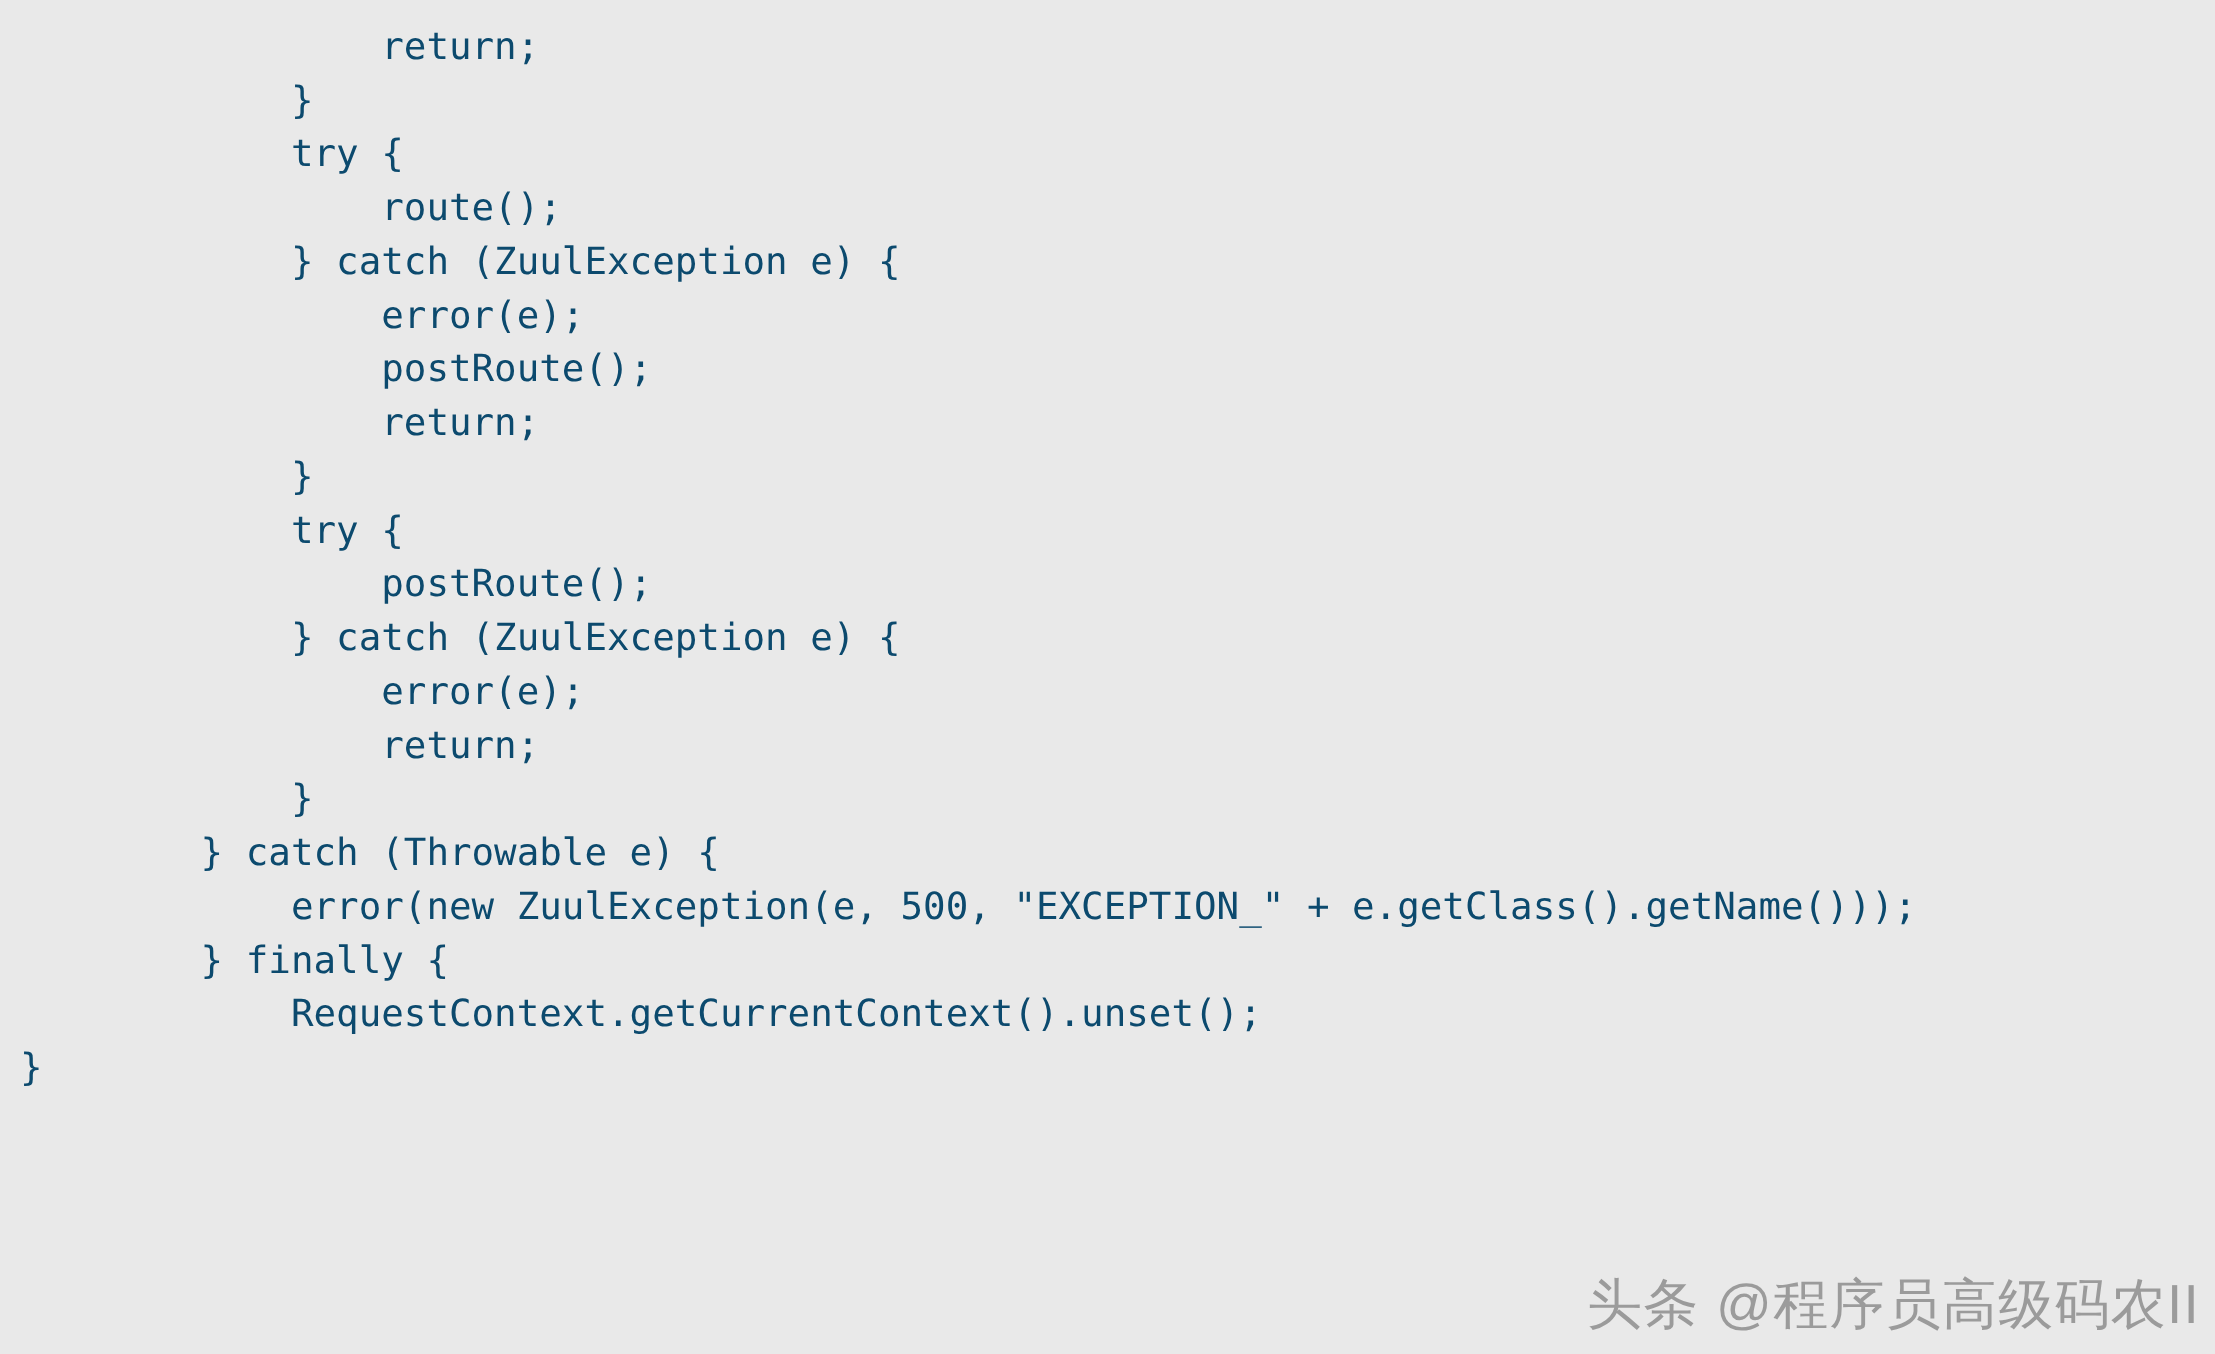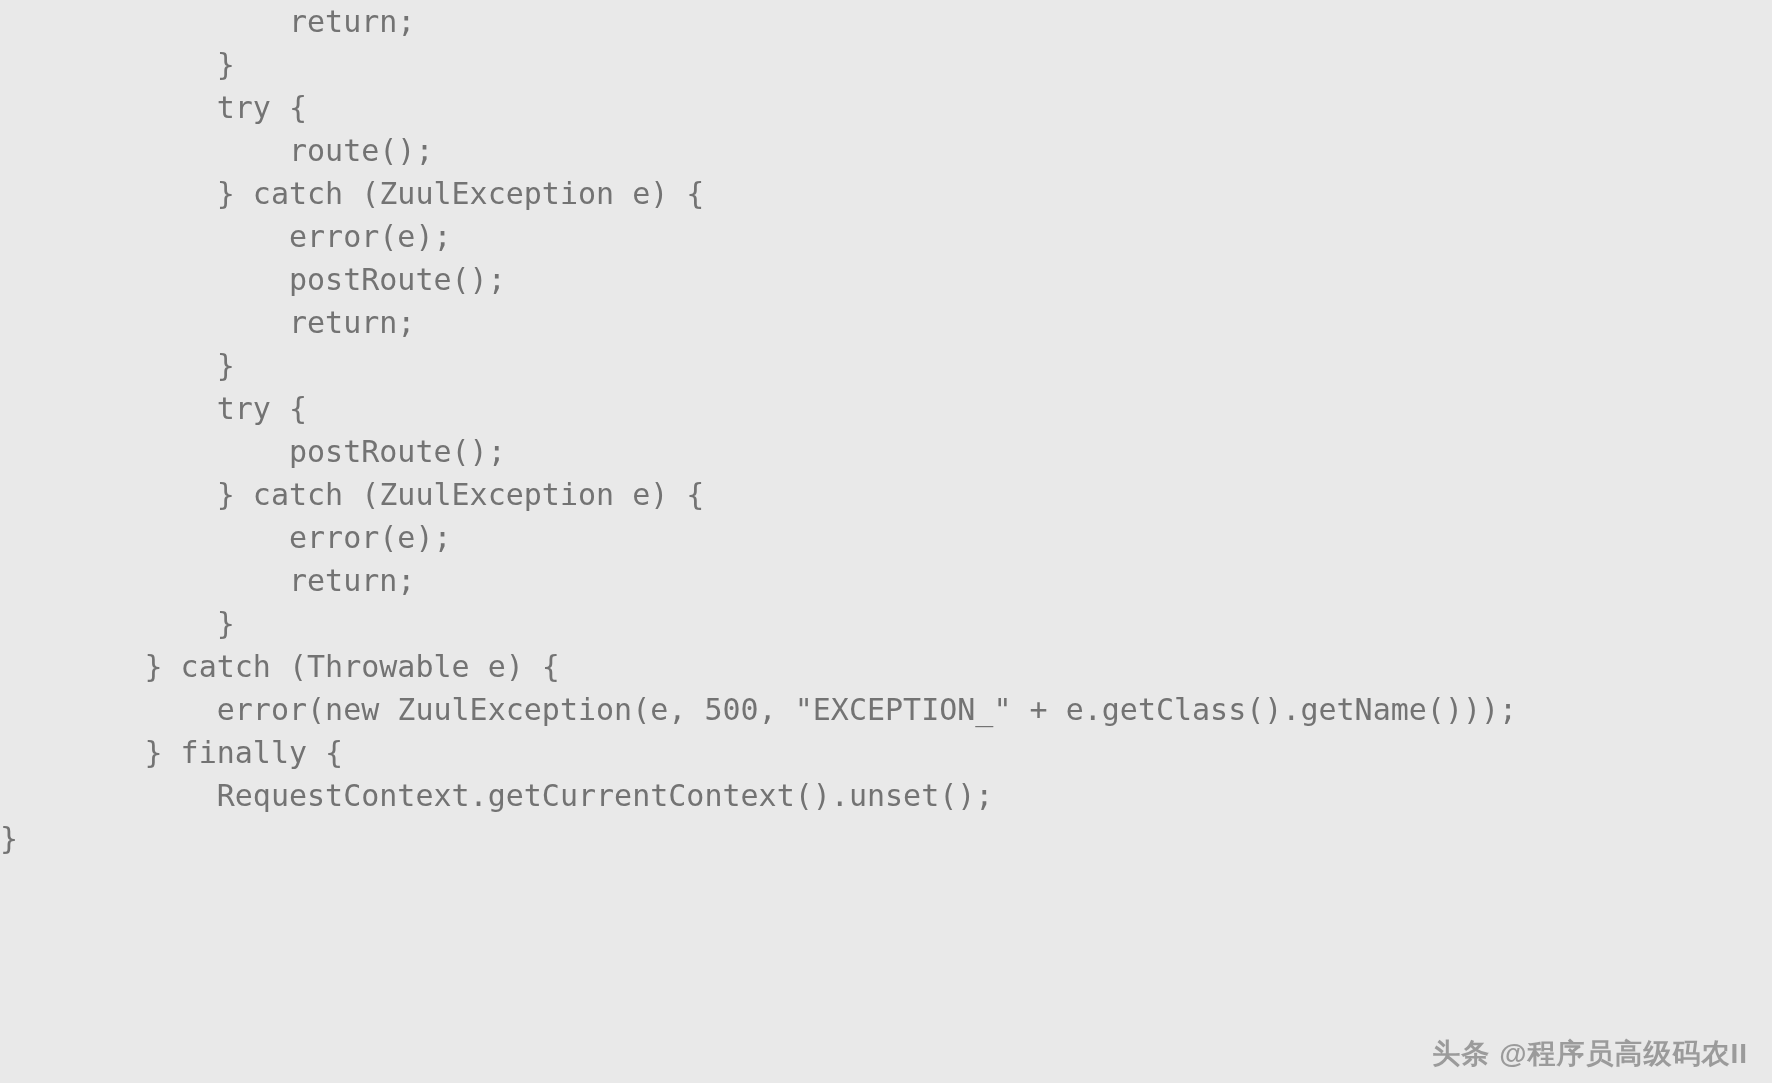--- a/index.html
+++ b/index.html
@@ -5,37 +5,37 @@
   html, body {
     margin: 0;
     padding: 0;
     width: 1772px;
     height: 1083px;
     background: #e9e9e9;
     overflow: hidden;
   }
   pre.code {
     margin: 0;
-    padding: 0;
+    padding: 16px;
     font-family: Consolas, "DejaVu Sans Mono", "Liberation Mono", Menlo, monospace;
     font-size: 30px;
     line-height: 43px;
-    color: #737373;
+    color: #0c4a6e;
     white-space: pre;
     position: absolute;
     top: 0;
     left: 0;
   }
   .watermark {
     position: absolute;
-    right: 24px;
+    right: 12px;
     bottom: 10px;
     font-family: "PingFang SC", "Microsoft YaHei", "Hiragino Sans GB", sans-serif;
-    font-size: 28px;
-    font-weight: 700;
+    font-size: 44px;
+    font-weight: 400;
     color: rgba(60, 60, 60, 0.45);
     letter-spacing: 1px;
     user-select: none;
   }
 </style>
 </head>
 <body>
 
 <pre class="code"><code>                return;
             }

